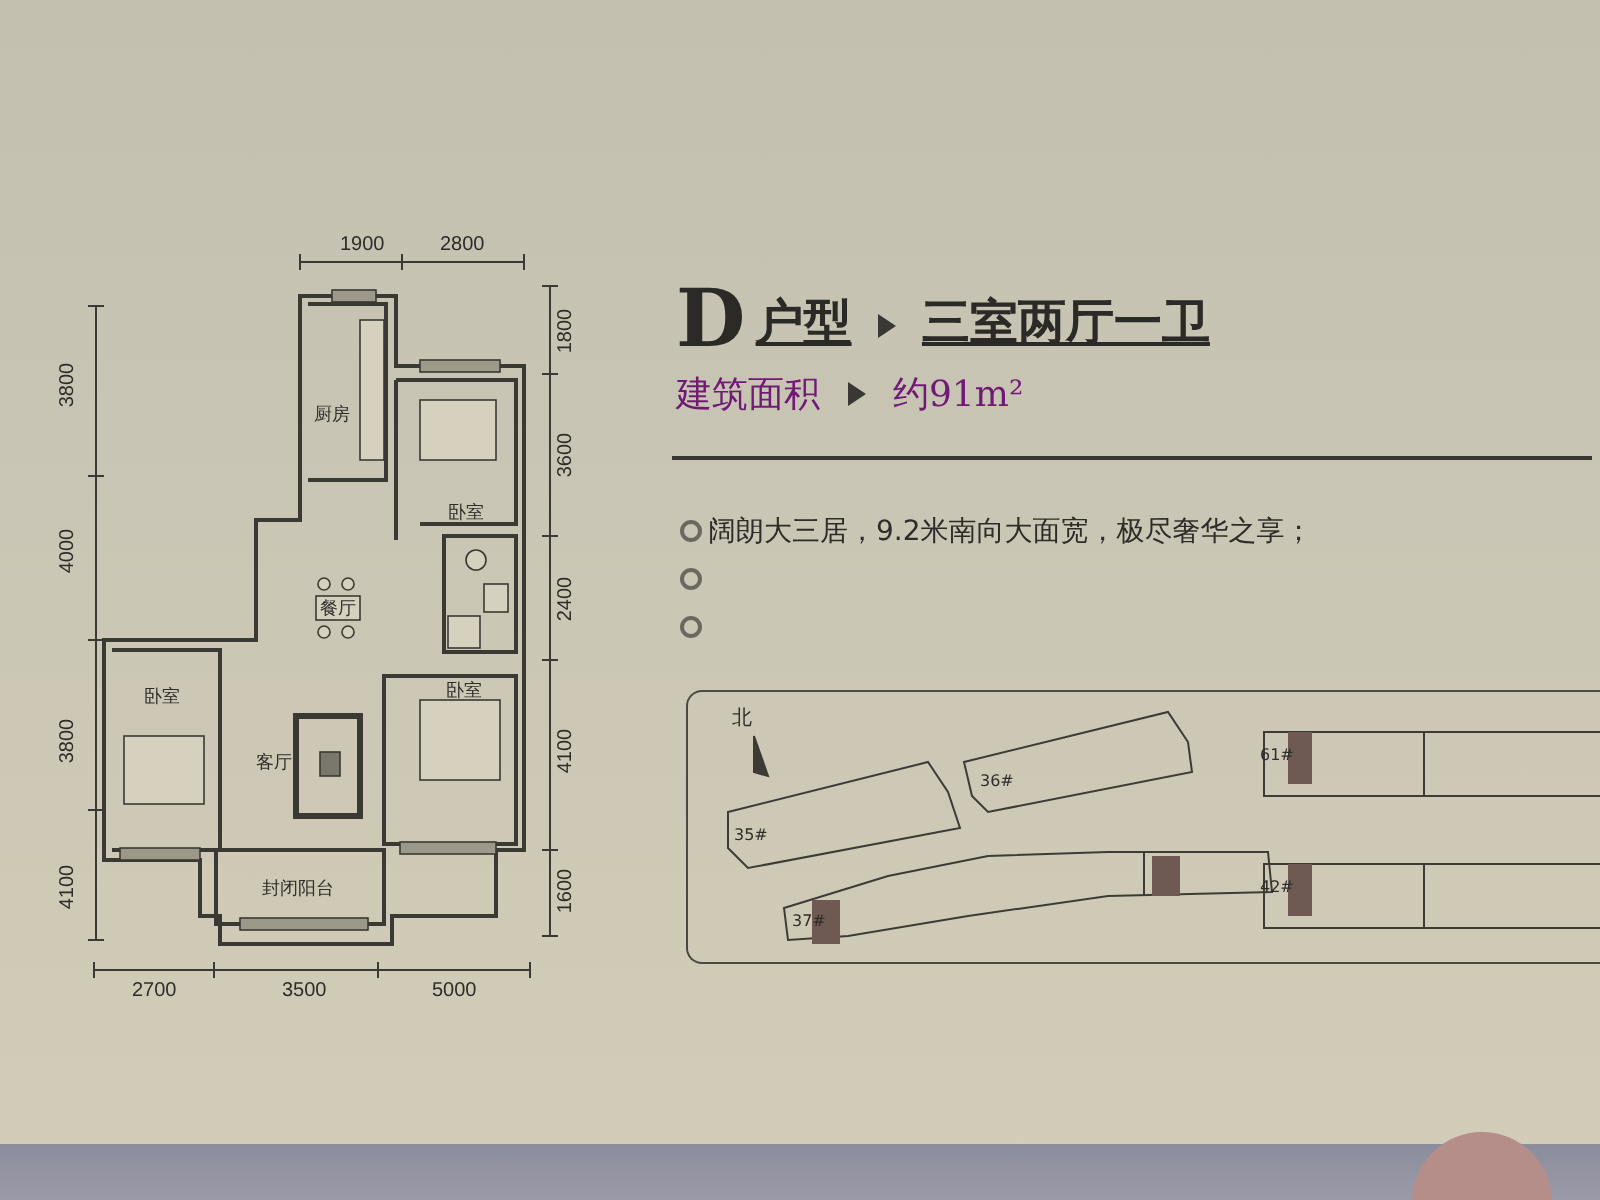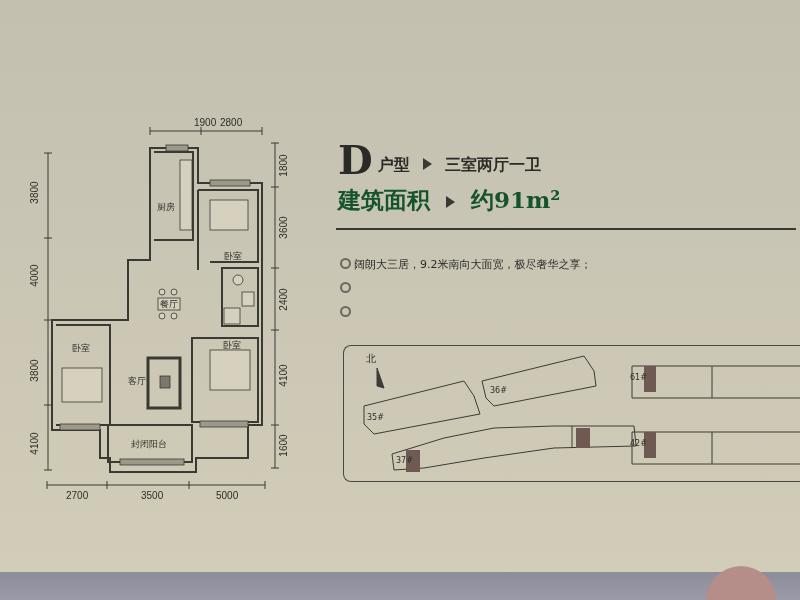--- a/index.html
+++ b/index.html
@@ -9,25 +9,25 @@
     background:linear-gradient(180deg,#c4c0b0 0%,#c9c5b4 40%,#cfcab6 80%,#d2cdb8 100%);}
   .desk{position:absolute;left:0;top:572px;width:800px;height:28px;
     background:linear-gradient(180deg,#8c8d9c 0%,#9a9aa8 100%);}
   .thumb{position:absolute;left:706px;top:566px;width:70px;height:44px;border-radius:35px 35px 0 0;
     background:#b58e8a;}
   .plan{position:absolute;left:0;top:0;width:320px;height:500px;}
   .dim{position:absolute;font-size:10px;color:#2e2c28;font-family:"Liberation Sans",sans-serif;}
   .dim.v{transform:rotate(-90deg);transform-origin:center;}
   .title{position:absolute;left:338px;top:140px;color:#2b2a27;}
   .title .big{font-family:"DejaVu Serif",serif;font-weight:bold;font-size:40px;line-height:40px;vertical-align:-4px;}
-  .title .row1{font-size:16px;font-weight:bold;font-family:"DejaVu Serif",serif;}
+  .title .row1{font-size:24px;font-weight:bold;font-family:"DejaVu Serif",serif;text-decoration:underline;}
   .tri{display:inline-block;width:0;height:0;border-left:9px solid #3a3834;border-top:6px solid transparent;border-bottom:6px solid transparent;margin:0 8px 0 8px;}
-  .row2{position:absolute;left:338px;top:185px;font-size:23px;font-weight:bold;color:#14532d;font-family:"DejaVu Serif",serif;}
+  .row2{position:absolute;left:338px;top:185px;font-size:18px;font-weight:normal;color:#701a75;font-family:"DejaVu Serif",serif;}
   .rule{position:absolute;left:336px;top:228px;width:460px;height:2px;background:#3a3833;}
-  .feat{position:absolute;left:340px;font-size:11px;color:#2e2c29;font-family:"DejaVu Sans",sans-serif;}
+  .feat{position:absolute;left:340px;font-size:14px;color:#2e2c29;font-family:"DejaVu Sans",sans-serif;}
   .bullet{display:inline-block;width:7px;height:7px;border:2px solid #6b685f;border-radius:50%;margin-right:3px;vertical-align:-1px;}
   .site{position:absolute;left:343px;top:345px;width:460px;height:135px;border:1.5px solid #4a4842;border-radius:8px 0 0 8px;border-right:none;}
   .lbl{position:absolute;font-size:8px;color:#2f2d29;}
   .room{position:absolute;font-size:9px;color:#2f2d29;}
 </style>
 </head>
 <body>
 
 <div class="paper"></div>
 <div class="desk"></div>
@@ -102,21 +102,21 @@
 
       <rect x="180" y="160" width="12" height="70"></rect>
 
       <circle cx="238" cy="280" r="5"></circle>
       <rect x="242" y="292" width="12" height="14"></rect>
       <rect x="224" y="308" width="16" height="16"></rect>
     </g>
   </svg>
 
   
-  <div class="dim" style="left:170px;top:117px;margin-left:24px;">1900</div>
+  <div class="dim" style="left:170px;top:117px;">1900</div>
   <div class="dim" style="left:220px;top:117px;">2800</div>
   <div class="dim" style="left:66px;top:490px;">2700</div>
   <div class="dim" style="left:141px;top:490px;">3500</div>
   <div class="dim" style="left:216px;top:490px;">5000</div>
 
   <div class="dim v" style="left:23px;top:187px;">3800</div>
   <div class="dim v" style="left:23px;top:270px;">4000</div>
   <div class="dim v" style="left:23px;top:365px;">3800</div>
   <div class="dim v" style="left:23px;top:438px;">4100</div>
 

